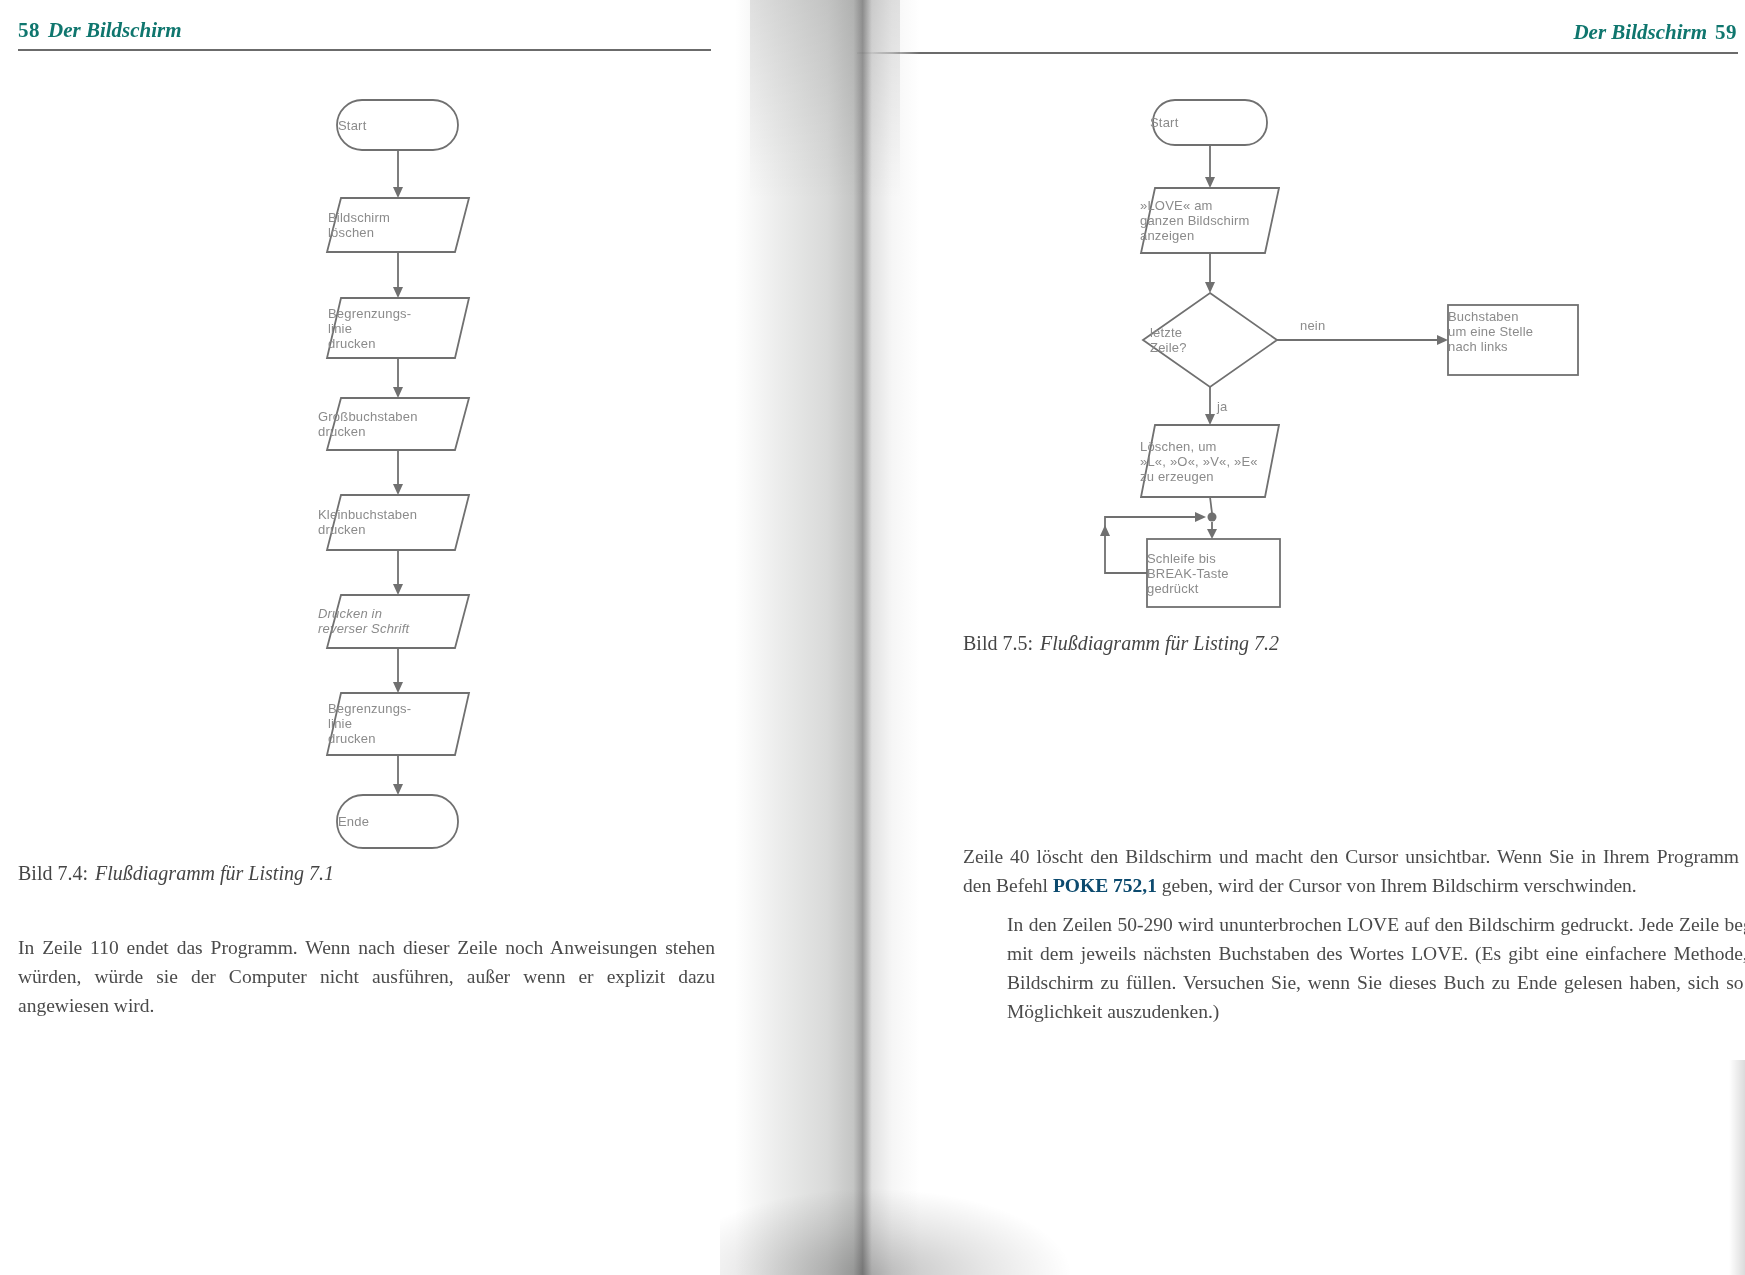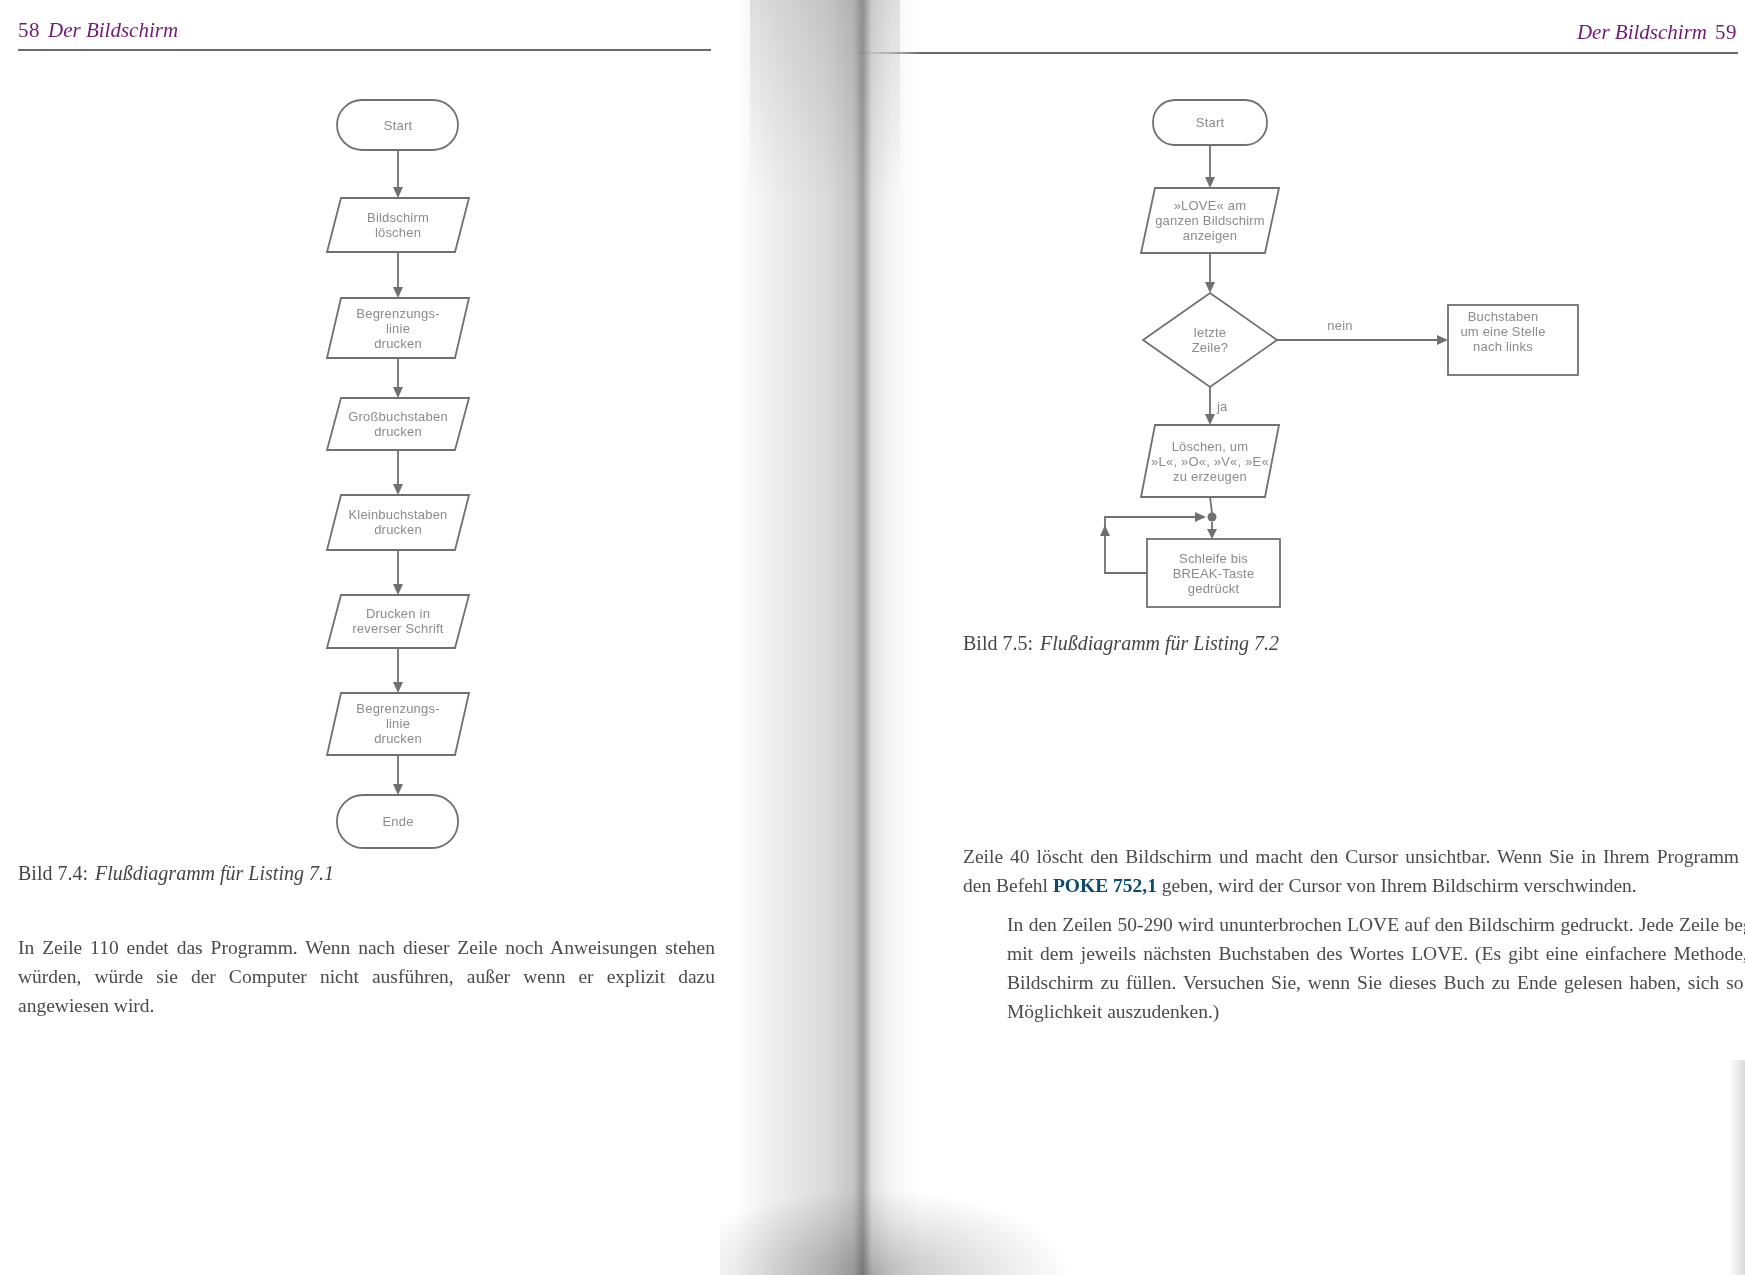--- a/index.html
+++ b/index.html
@@ -27,31 +27,31 @@
   }
   .gutter-foot{
     position:absolute;left:720px;top:1185px;width:360px;height:90px;pointer-events:none;
     background:radial-gradient(ellipse at 42% 100%,rgba(0,0,0,.25) 0%,rgba(0,0,0,.10) 38%,rgba(0,0,0,0) 68%);
   }
   .edge-right{
     position:absolute;right:0;top:1060px;width:16px;height:215px;pointer-events:none;
     background:linear-gradient(to left,rgba(0,0,0,.14),rgba(0,0,0,0));
   }
   
-  .runhead{position:absolute;font-size:21px;color:#701a75;white-space:nowrap;}
+  .runhead{position:absolute;font-size:21px;color:#0f766e;white-space:nowrap;font-weight:bold;}
   .runhead .num{font-style:normal;letter-spacing:.5px;}
   .runhead .ttl{font-style:italic;margin:0 8px;}
   .rule{position:absolute;height:2px;background:#6b6b6b;}
   
   .fc{position:absolute;}
   .fc svg{position:absolute;left:0;top:0;}
   .fc-label{
     position:absolute;font-family:"Liberation Sans",sans-serif;
     font-size:13px;line-height:15px;color:#8b8b8b;letter-spacing:.2px;
-    text-align:center;white-space:pre-line;
+    white-space:pre-line;
   }
   .fc-label.small-left{text-align:left;}
   
   .caption{position:absolute;font-size:20px;color:#454545;white-space:nowrap;}
   .caption .cl{font-weight:normal;}
   .caption .ct{font-style:italic;margin-left:7px;}
   .para{
     position:absolute;font-size:19.5px;line-height:29px;color:#4a4a4a;
     text-align:justify;
   }
@@ -99,21 +99,21 @@
     <div class="fc-label" style="left:58px;top:38px;width:120px;">Start</div>
     <div class="fc-label" style="left:48px;top:130px;width:140px;">Bildschirm
 löschen</div>
     <div class="fc-label" style="left:48px;top:226px;width:140px;">Begrenzungs-
 linie
 drucken</div>
     <div class="fc-label" style="left:38px;top:329px;width:160px;">Großbuchstaben
 drucken</div>
     <div class="fc-label" style="left:38px;top:427px;width:160px;">Kleinbuchstaben
 drucken</div>
-    <div class="fc-label" style="left:38px;top:526px;width:160px;">Drucken in
+    <div class="fc-label" style="left:38px;top:526px;width:160px;font-style:italic;">Drucken in
 reverser Schrift</div>
     <div class="fc-label" style="left:48px;top:621px;width:140px;">Begrenzungs-
 linie
 drucken</div>
     <div class="fc-label" style="left:58px;top:734px;width:120px;">Ende</div>
   </div>
 
   <div class="caption" style="left:18px;top:862px;">
     <span class="cl">Bild 7.4:</span><span class="ct">Flußdiagramm für Listing 7.1</span>
   </div>

